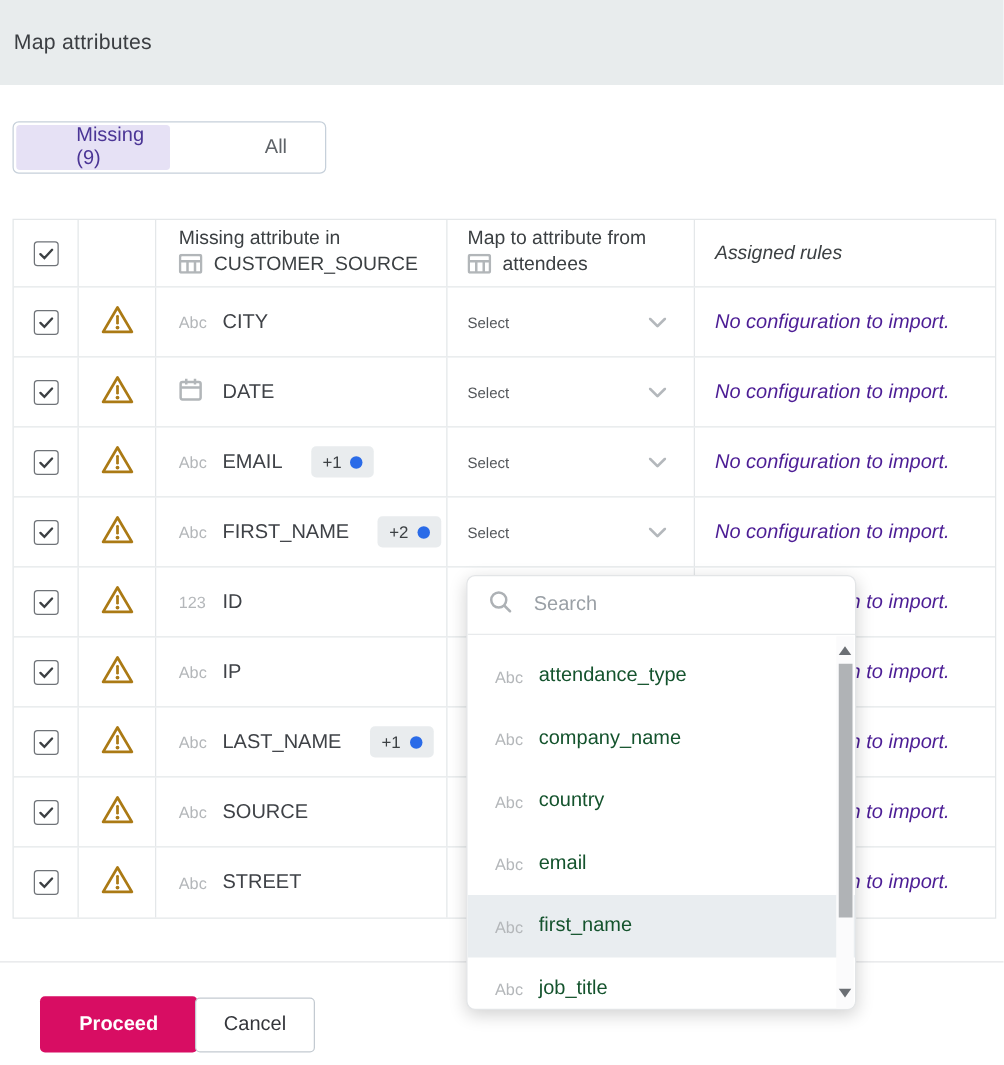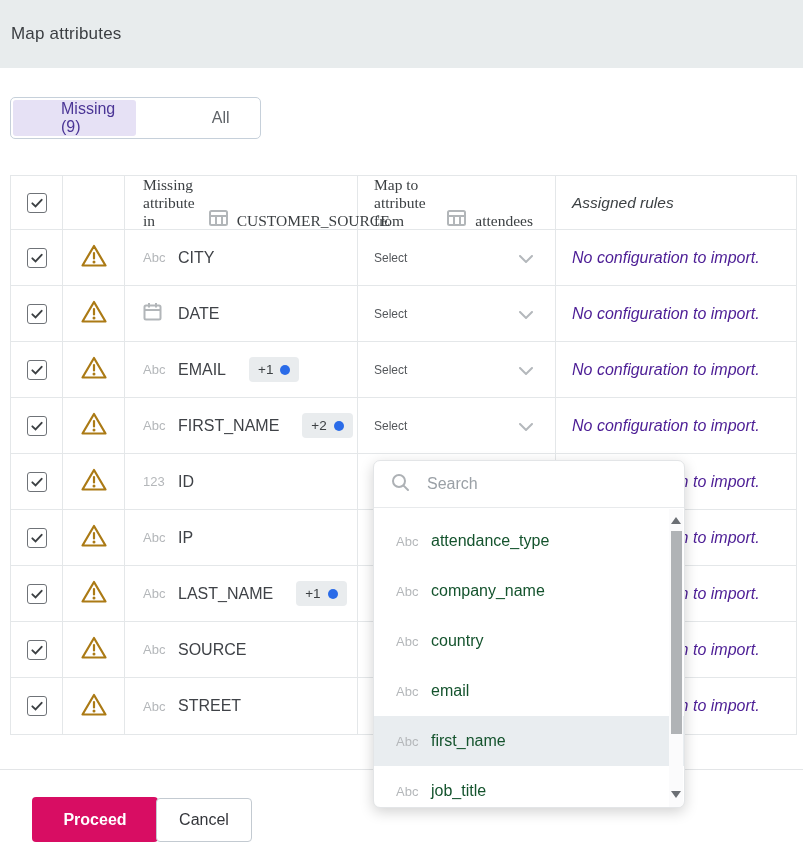--- a/index.html
+++ b/index.html
@@ -28,22 +28,22 @@
   .trow.head { height:54px; }
   .trow.data { height:56px; }
   .cell { border-right:1px solid #e4e7e9; display:flex; align-items:center; }
   .cell:last-child { border-right:none;font-style:italic; }
   .c-check { justify-content:center; }
   .c-warn { justify-content:center; }
   .c-name { padding-left:18px; gap:9px; }
   .c-select { padding-left:16px; padding-right:22px; justify-content:space-between; cursor:pointer; }
   .c-rules { padding-left:16px; }
   .head .cell { font-weight:400; color:#3c4043; }
-  .hcol { display:flex; flex-direction:row; justify-content:center; gap:3px; font-size:15.5px;font-family:Liberation Serif, serif; }
-  .hline2 { display:flex; align-items:flex-end; gap:9px;margin-left:11px; }
+  .hcol { display:flex; flex-direction:column; justify-content:center; gap:3px; font-size:15.5px; }
+  .hline2 { display:flex; align-items:flex-start; gap:9px; }
   .htext { font-size:15.5px; }
 
   .checkbox { width:20px; height:20px; border:1.5px solid #6f7378; border-radius:3px;
     background:#fff; display:flex; align-items:center; justify-content:center; cursor:pointer; }
   .type-label { font-size:13px; color:#b4b7ba; min-width:26px; }
   .attr-name { font-size:16px; color:#3f4247; }
   .badge { margin-left:14px; height:25px; background:#e9ecee; border-radius:4px;
     display:inline-flex; align-items:center; gap:7px; padding:0 9px; font-size:13.5px; color:#3c4043; }
   .badge .dot { width:10px; height:10px; border-radius:50%; background:#2a6be8; }
   .select-label { font-size:12px; color:#54575b; }

